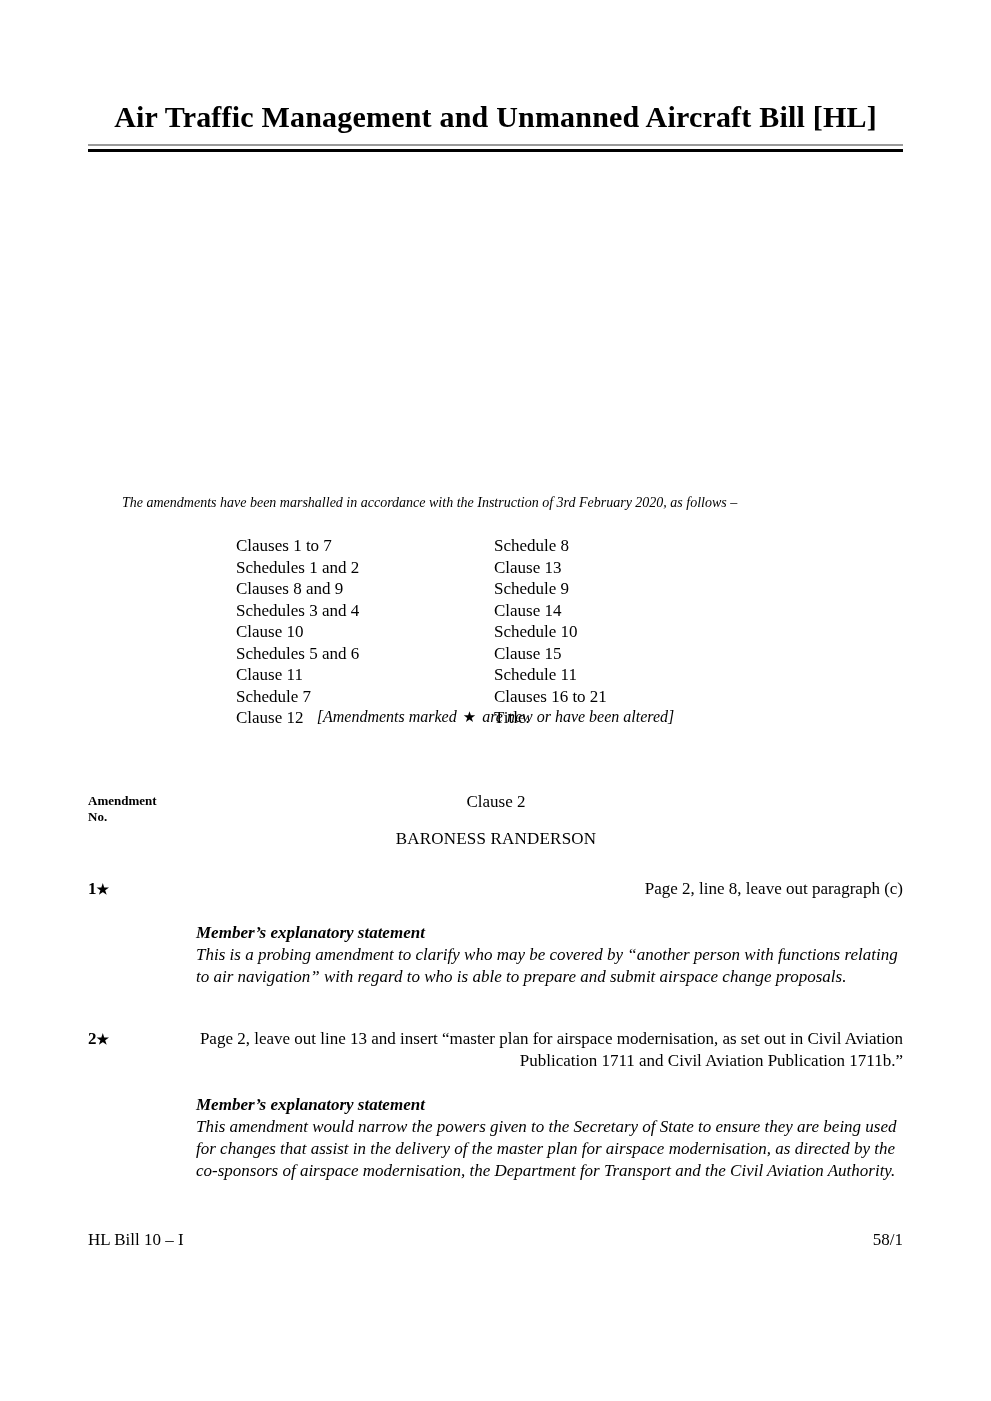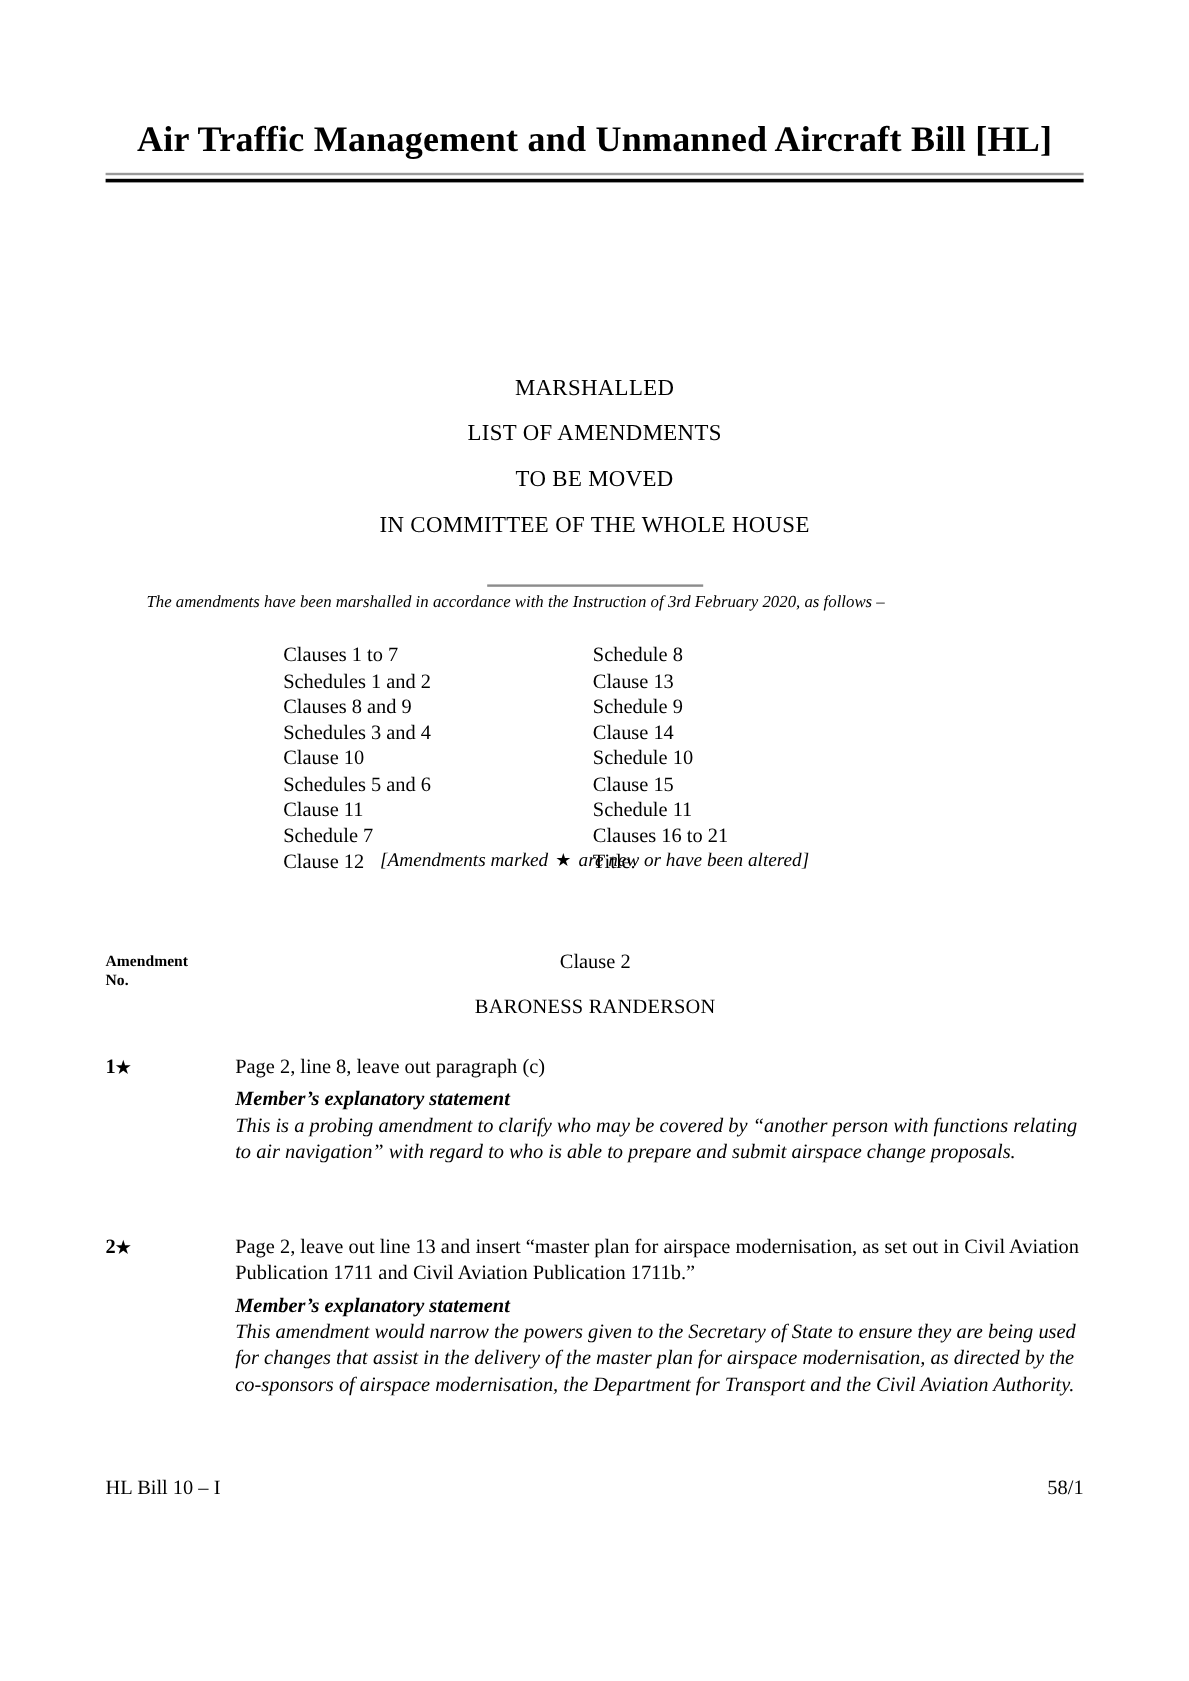--- a/index.html
+++ b/index.html
@@ -179,24 +179,24 @@
   .amendment-num .star-glyph {
     font-size: 14px;
   }
   .amendment-body {
     margin-left: 108px;
     width: 707px;
   }
   .amendment-text {
     font-size: 17px;
     line-height: 22px;
-    text-align: left;
+    text-align: right;
   }
   .explanatory {
-    margin-top: 5px;
+    margin-top: 22px;
   }
   .explanatory-heading {
     font-size: 17px;
     font-style: italic;
     font-weight: bold;
     line-height: 22px;
   }
   .explanatory-text {
     font-size: 17px;
     font-style: italic;
@@ -224,29 +224,20 @@
 <div class="page">
 
   <div class="title-block">
     <h1 class="doc-title">Air Traffic Management and Unmanned Aircraft Bill [HL]</h1>
     <div class="rule-double">
       <div class="rule-thin-grey"></div>
       <div class="rule-thick-black"></div>
     </div>
   </div>
 
-  <div class="heading-block">
-    <div class="heading-line">MARSHALLED</div>
-    <div class="heading-line">LIST OF AMENDMENTS</div>
-    <div class="heading-line">TO BE MOVED</div>
-    <div class="heading-line">IN COMMITTEE OF THE WHOLE HOUSE</div>
-    <div class="heading-rule-wrap">
-      <span class="heading-rule"></span>
-    </div>
-  </div>
 
   <div class="instruction">The amendments have been marshalled in accordance with the Instruction of 3rd February 2020, as follows –</div>
 
   <div class="clause-columns">
     <div class="clause-col left">
       <div class="clause-item">Clauses 1 to 7</div>
       <div class="clause-item">Schedules 1 and 2</div>
       <div class="clause-item">Clauses 8 and 9</div>
       <div class="clause-item">Schedules 3 and 4</div>
       <div class="clause-item">Clause 10</div>

